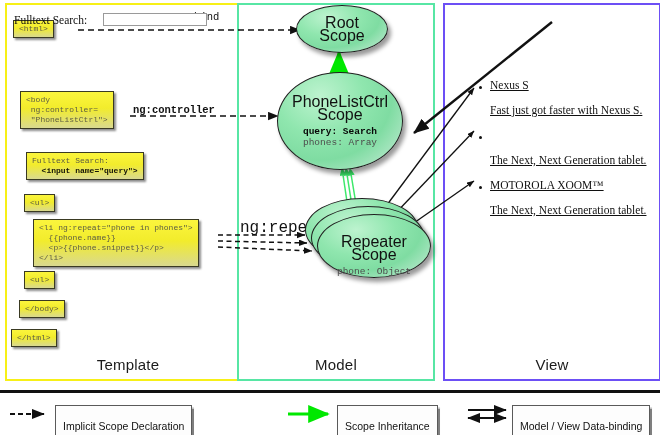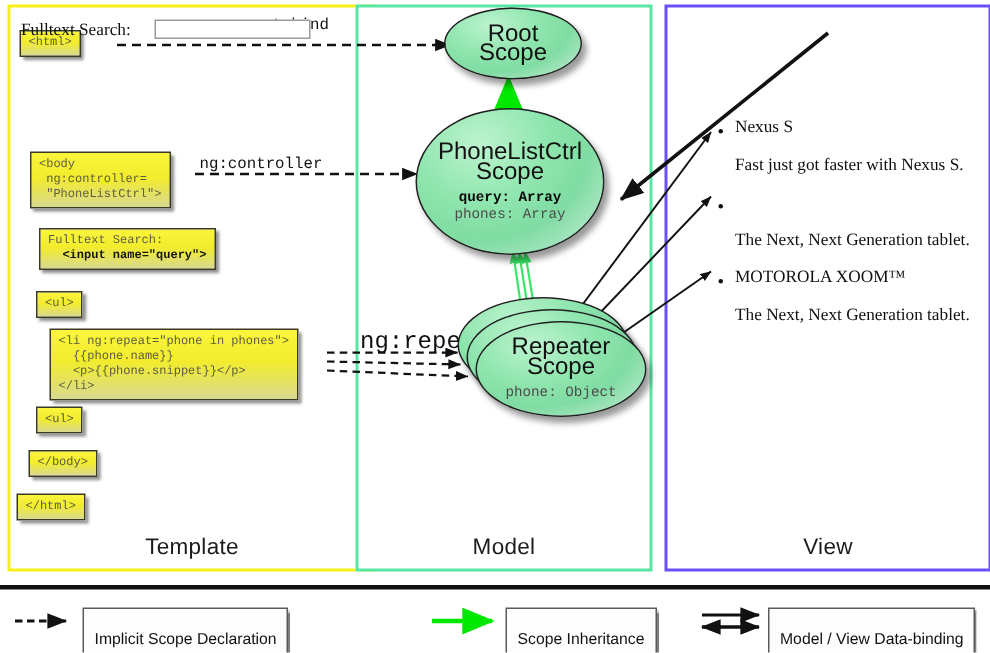--- a/index.html
+++ b/index.html
@@ -36,21 +36,21 @@
   .ell .tt{font-size:16px;line-height:13px;}
   .ell .props{font-family:"Liberation Mono","DejaVu Sans Mono",monospace;
               font-size:9.5px;line-height:11px;color:#4c4c4c;margin-top:5px;}
   .ell .props .hi{color:#080808;font-weight:bold;}
 
   
   .serif{font-family:"Liberation Serif","DejaVu Serif",serif;color:#101010;}
   #fts-label{position:absolute;left:14px;top:14px;font-size:11.5px;}
   #fts-input{position:absolute;left:103px;top:13px;width:104px;height:13px;
              background:#fff;border:1px solid #9a9a9a;box-sizing:border-box;}
-  .vitem{position:absolute;font-size:11.5px;}
+  .vitem{position:absolute;font-size:11.5px;text-decoration:underline;}
   .vbullet{position:absolute;width:3px;height:3px;border-radius:50%;background:#101010;}
 
   
   #rule{position:absolute;left:0;top:390px;width:660px;height:3px;background:#111;}
   .lgbox{position:absolute;box-sizing:border-box;background:#fdfdfd;
          border:1px solid #5a5a5a;box-shadow:1.5px 1.5px 1px rgba(0,0,0,.5);
          font-size:10.5px;color:#111;padding:14px 7px;white-space:nowrap;}
 
   svg{position:absolute;left:0;top:0;width:660px;height:435px;
       pointer-events:none;overflow:visible;}
@@ -127,26 +127,26 @@
       <line x1="288" y1="414" x2="328" y2="414" stroke="#00e800" stroke-width="3" marker-end="url(#ahGreen)"></line>
     </g>
     <g>
       <line x1="468" y1="410" x2="506" y2="410" stroke="#111" stroke-width="2" marker-end="url(#ahBlack)"></line>
       <line x1="506" y1="418" x2="468" y2="418" stroke="#111" stroke-width="2" marker-end="url(#ahBlack)"></line>
       <line x1="468" y1="418" x2="506" y2="418" stroke="#111" stroke-width="2" marker-end="url(#ahBlack)"></line>
     </g>
   </svg>
 
   <div style="position:absolute;left:150px;top:11px;font-family:'Liberation Mono',monospace;font-size:10.5px;color:#111;">ng:autobind</div>
-  <div style="position:absolute;left:133px;top:104px;font-family:'Liberation Mono',monospace;font-size:10.5px;color:#111;">ng:controller</div>
+  <div style="position:absolute;left:133px;top:104px;font-family:'Liberation Mono',monospace;font-size:10.5px;color:#111;font-weight:bold;">ng:controller</div>
   <div style="position:absolute;left:240px;top:219px;font-family:'Liberation Mono',monospace;font-size:16px;color:#111;">ng:repeat</div>
 
   <div class="codebox" style="left:13px;top:20px;">&lt;html&gt;</div>
 
-  <div class="codebox" style="left:20px;top:101px;">&lt;body
+  <div class="codebox" style="left:20px;top:91px;">&lt;body
  ng:controller=
  "PhoneListCtrl"&gt;</div>
 
   <div class="codebox" style="left:26px;top:152px;"><span>Fulltext Search:</span>
   <b>&lt;input name="query"&gt;</b></div>
 
   <div class="codebox" style="left:24px;top:194px;">&lt;ul&gt;</div>
 
   <div class="codebox" style="left:33px;top:219px;">&lt;li ng:repeat="phone in phones"&gt;
   {{phone.name}}
@@ -165,28 +165,28 @@
       <span>Scope</span>
     </div>
   </div>
 
   <div class="ell" style="left:277px;top:72px;width:124px;height:96px;">
     <div class="tt">
       <span>PhoneListCtrl</span><br>
       <span>Scope</span>
     </div>
     <div class="props">
-      <span class="hi">query: Array</span><br>
+      <span class="hi">query: Search</span><br>
       <span>phones: Array</span>
     </div>
   </div>
 
   <div class="ell" style="left:305px;top:198px;width:112px;height:62px;"></div>
   <div class="ell" style="left:311px;top:206px;width:112px;height:62px;"></div>
-  <div class="ell" style="left:317px;top:214px;width:112px;height:62px;">
+  <div class="ell" style="left:317px;top:214px;width:112px;height:62px;justify-content:flex-end;">
     <div class="tt">
       <span>Repeater</span><br>
       <span>Scope</span>
     </div>
     <div class="props">
       <span>phone: Object</span>
     </div>
   </div>
 
   <div id="fts-label" class="serif">Fulltext Search:</div>

